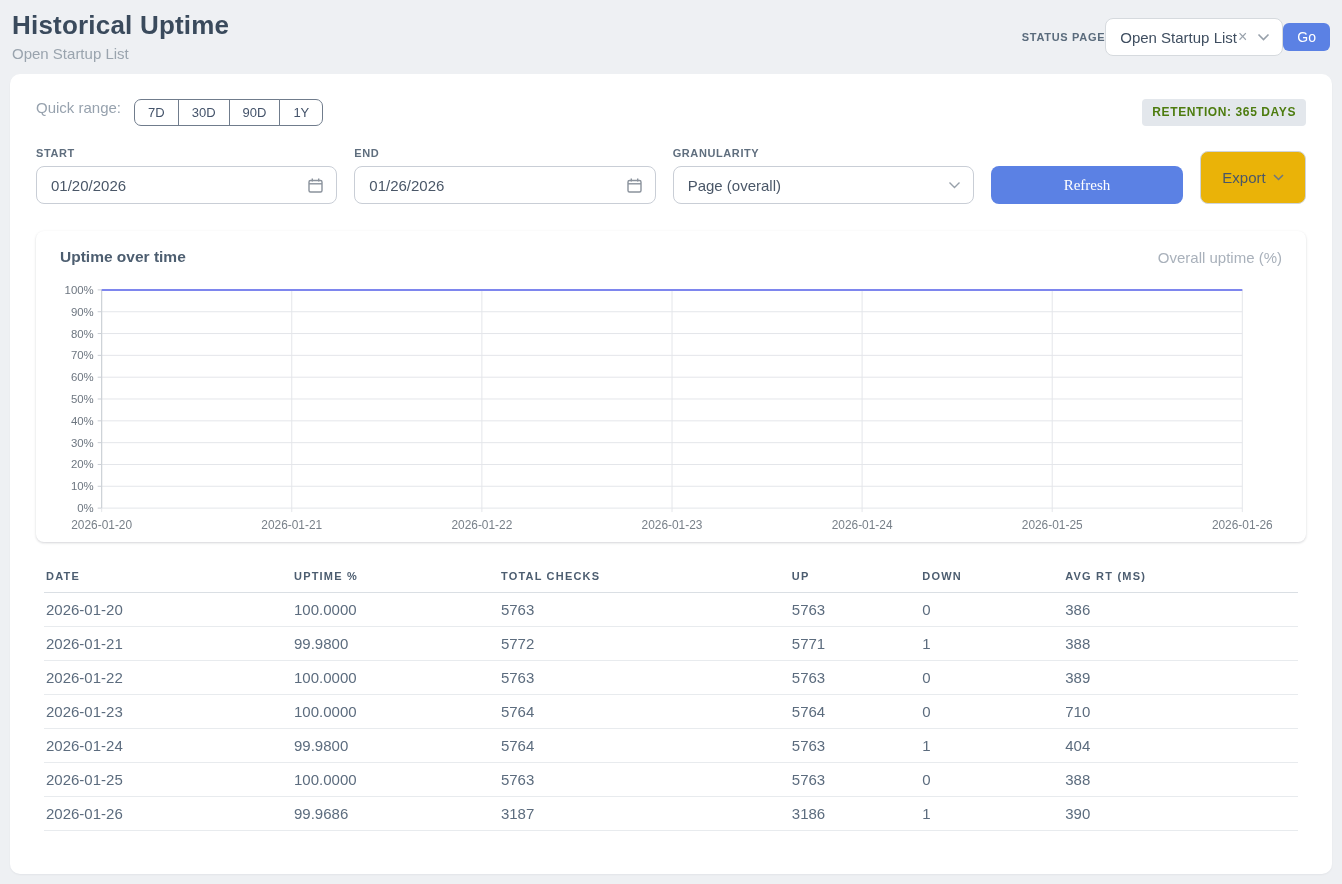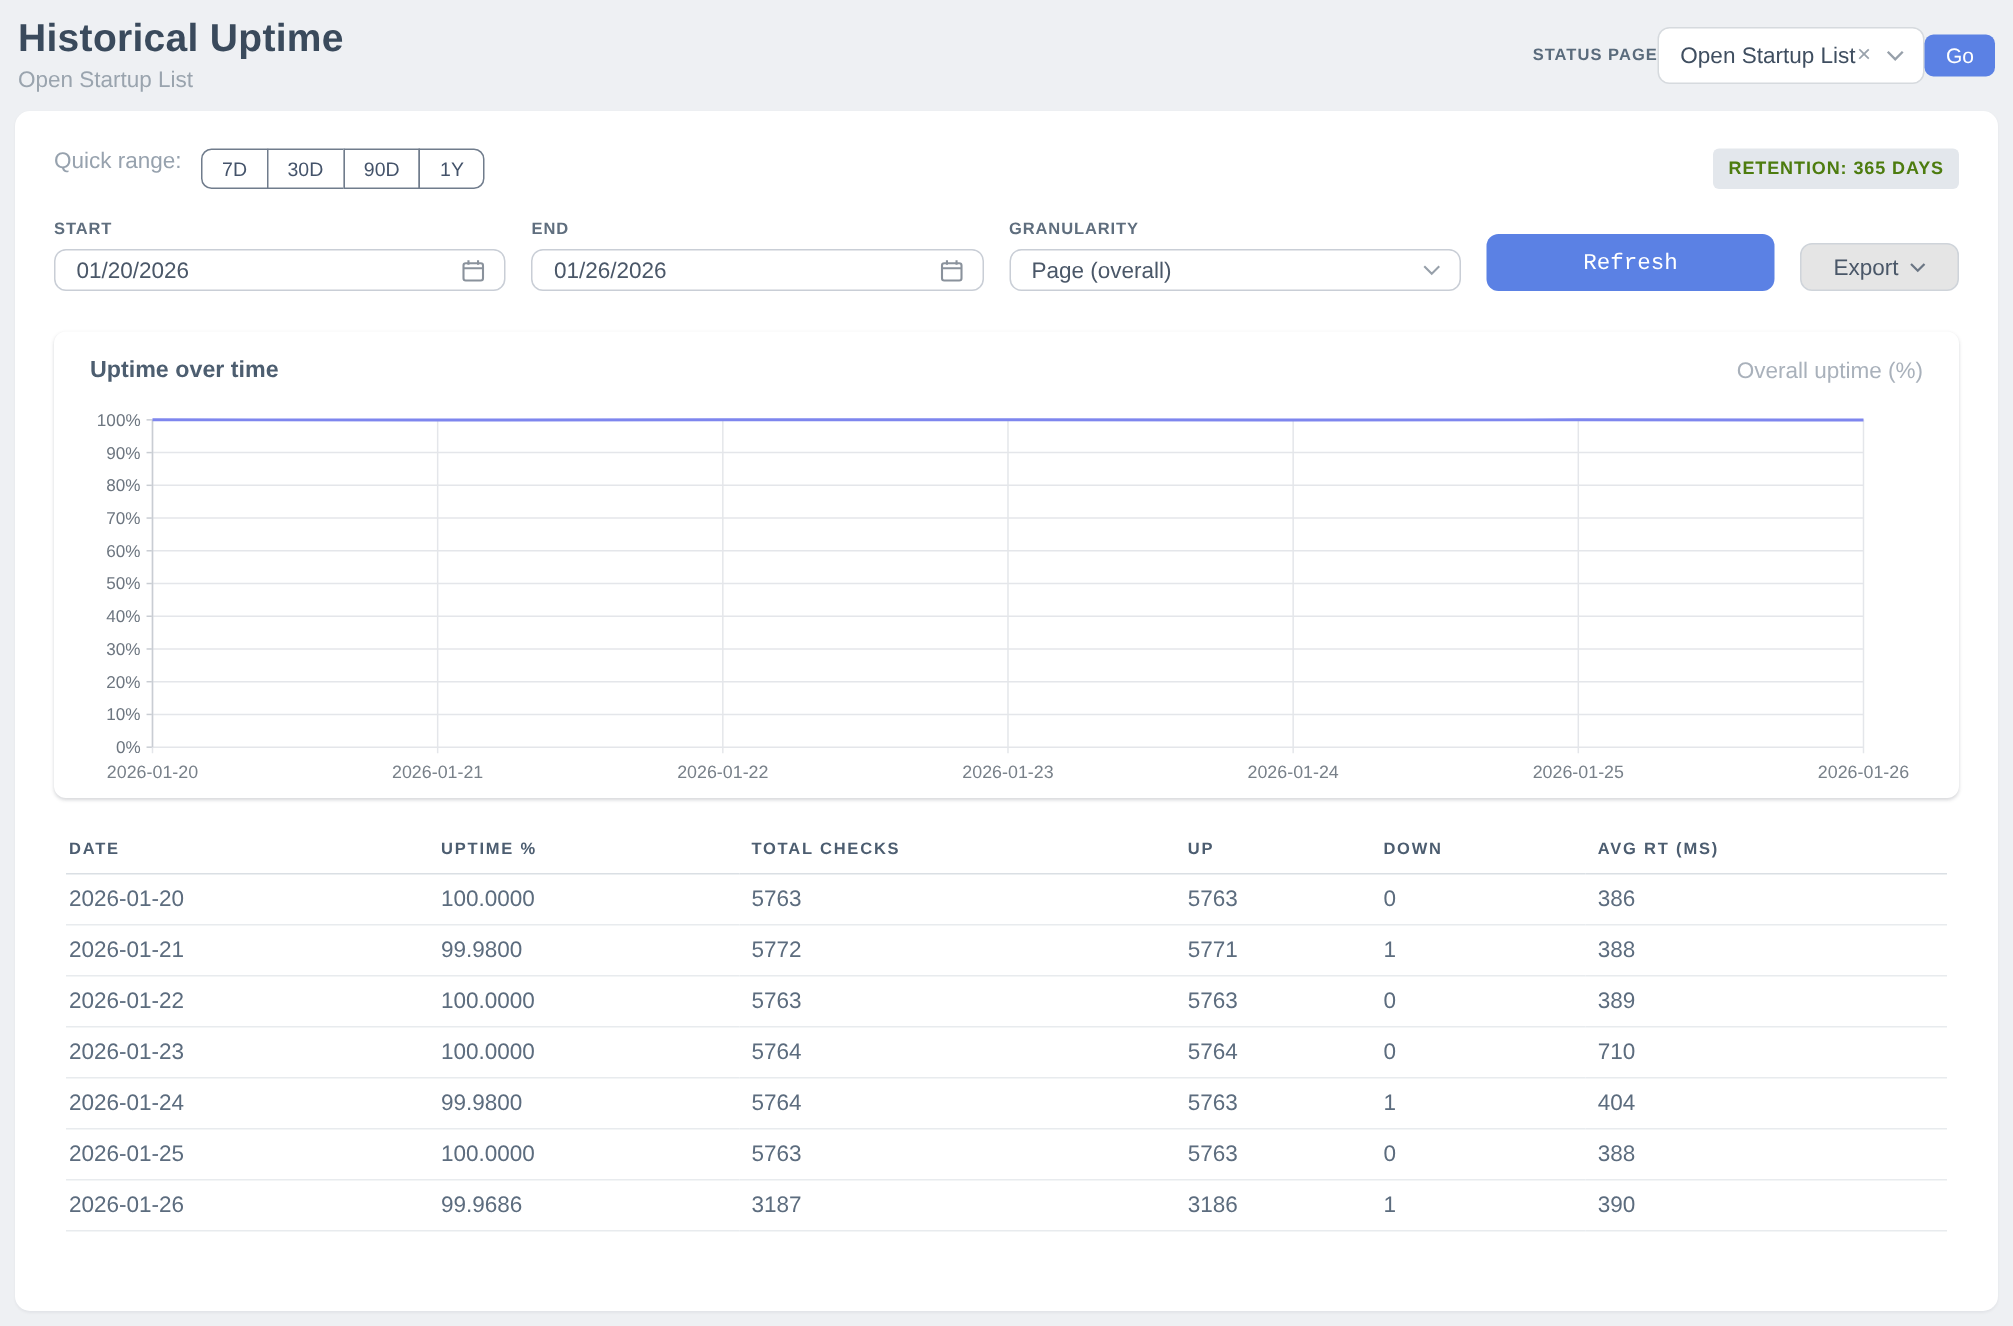--- a/index.html
+++ b/index.html
@@ -51,32 +51,32 @@
   .retention-badge {
     margin-left:auto; background:#e3e7ec; color:#4d7c0f;
     font-size:12px; font-weight:700; letter-spacing:.6px;
     padding:6px 10px; border-radius:4px;
   }
   
   .row-controls { display:flex; gap:17px; margin-top:21px; align-items:flex-end; }
   .field { display:flex; flex-direction:column; flex:1; }
   .field-label { font-size:11px; font-weight:600; letter-spacing:.6px; color:#5f6e7e; margin-bottom:7px; }
   .input-box {
-    height:28px; border:1px solid #c9ced6; border-radius:8px;
+    height:38px; border:1px solid #c9ced6; border-radius:8px;
     display:flex; align-items:center; padding:0 12px 0 14px;
     font-size:15px; color:#4a5768; background:#fff; cursor:text;
   }
   .input-box .val { flex:1; }
   .select-box { cursor:pointer; }
   .refresh-btn {
     width:192px; height:38px; background:#5b81e4; color:#fff;
-    border:none; border-radius:8px; font-size:15px; font-family:Liberation Mono, monospace; cursor:pointer;
+    border:none; border-radius:8px; font-size:15px; font-family:Liberation Serif, serif; cursor:pointer;
   }
   .export-btn {
-    width:106px; height:32px; background:#e5e5e5; color:#4a5768;
+    width:106px; height:53px; background:#eab308; color:#4a5768;
     border:1px solid #cfd4da; border-radius:8px; font-size:15px; font-family:inherit;
     cursor:pointer; display:flex; align-items:center; justify-content:center; gap:7px;
   }
   
   .chart-card {
     margin-top:27px; background:#fff; border-radius:8px;
     box-shadow:0 1px 3px rgba(16,24,40,.12), 0 1px 2px rgba(16,24,40,.06);
     padding:17px 20px 12px 20px;
   }
   .chart-head { display:flex; justify-content:space-between; align-items:center; padding:0 4px; }

